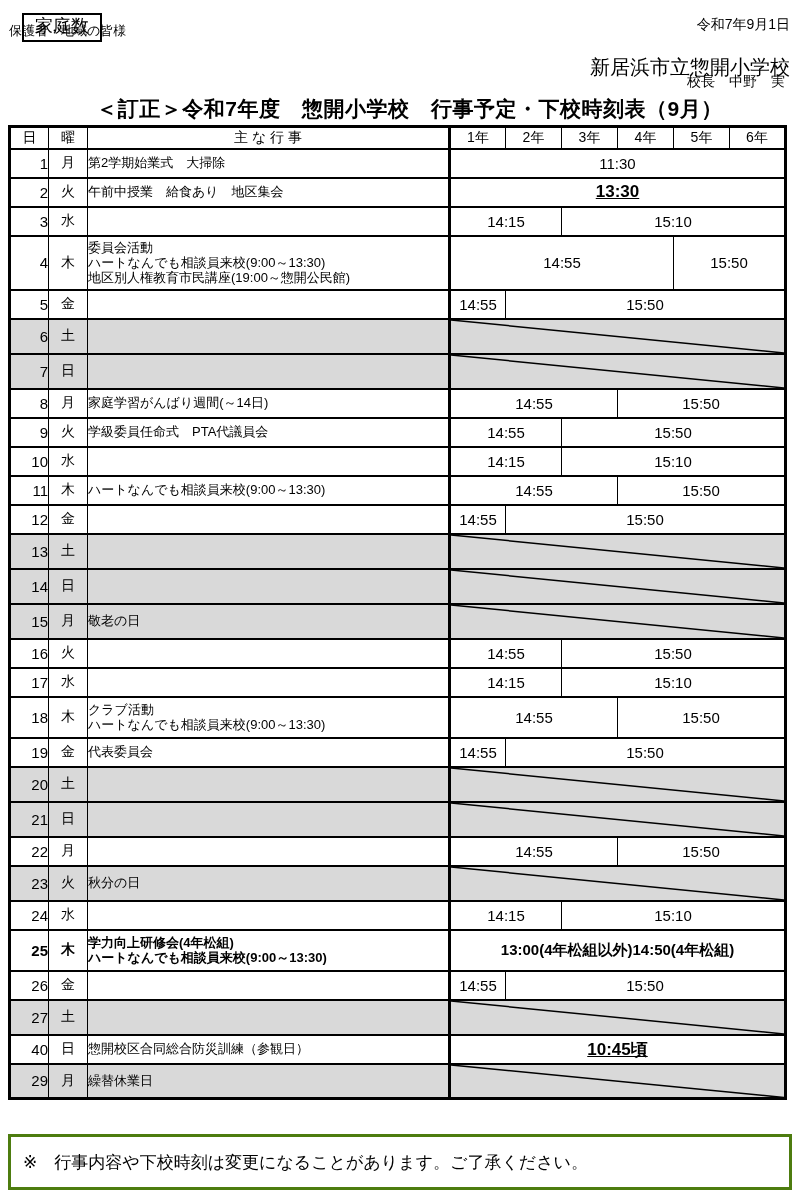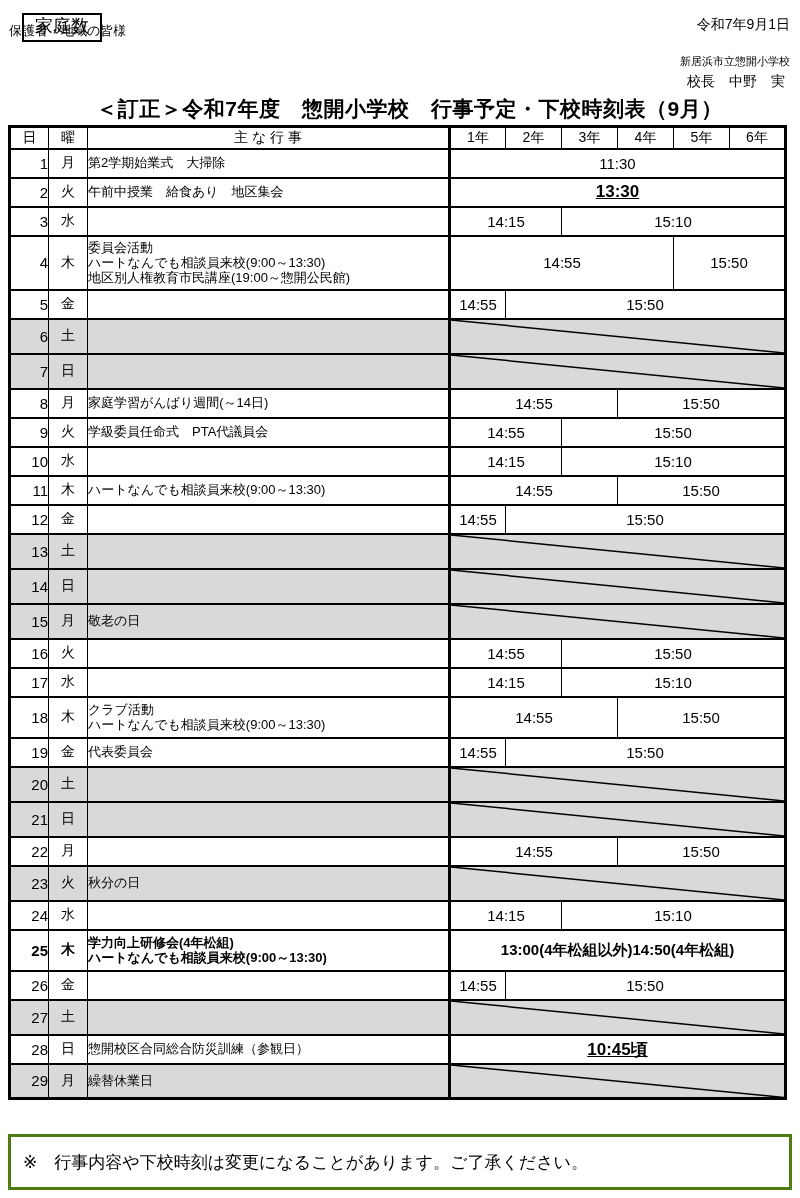--- a/index.html
+++ b/index.html
@@ -12,21 +12,21 @@
   .page { position:relative; width:800px; height:1198px; }
 
   
   .fam-box {
     position:absolute; left:22px; top:13px;
     border:2px solid #000; padding:1px 11px 2px;
     font-size:18px; line-height:1.2;
   }
   .audience { position:absolute; left:9px; top:22px; font-size:13px; }
   .hdr-date { position:absolute; right:10px; top:16px; font-size:14px; }
-  .hdr-school { position:absolute; right:10px; top:54px; font-size:11px; }
+  .hdr-school { position:absolute; right:10px; top:54px; font-size:20px; }
   .hdr-principal { position:absolute; right:15px; top:73px; font-size:14px; }
   .doc-title {
     position:absolute; left:0; right:0; top:95px; margin:0;
     text-align:center; font-size:21px; font-weight:bold; letter-spacing:0.5px;padding-left:19px;
   }
 
   
   table.sched {
     position:absolute; left:8px; top:125px;
     border-collapse:collapse; table-layout:fixed;
@@ -331,21 +331,21 @@
           <td class="c-day">27</td>
           <td class="c-wd">土</td>
           <td class="c-ev"></td>
           <td class="c-diag sep" colspan="6">
             <svg preserveAspectRatio="none">
               <line x1="0" y1="0" x2="100%" y2="100%" stroke="#000000" stroke-width="1.5"></line>
             </svg>
           </td>
         </tr>
         <tr style="height: 29px;">
-          <td class="c-day">28</td>
+          <td class="c-day">40</td>
           <td class="c-wd">日</td>
           <td class="c-ev">
             <div class="ev-line">惣開校区合同総合防災訓練（参観日）</div>
           </td>
           <td class="c-time sep" colspan="6"><span class="emph">10:45頃</span></td>
         </tr>
         <tr class="holiday" style="height: 35px;">
           <td class="c-day">29</td>
           <td class="c-wd">月</td>
           <td class="c-ev">

